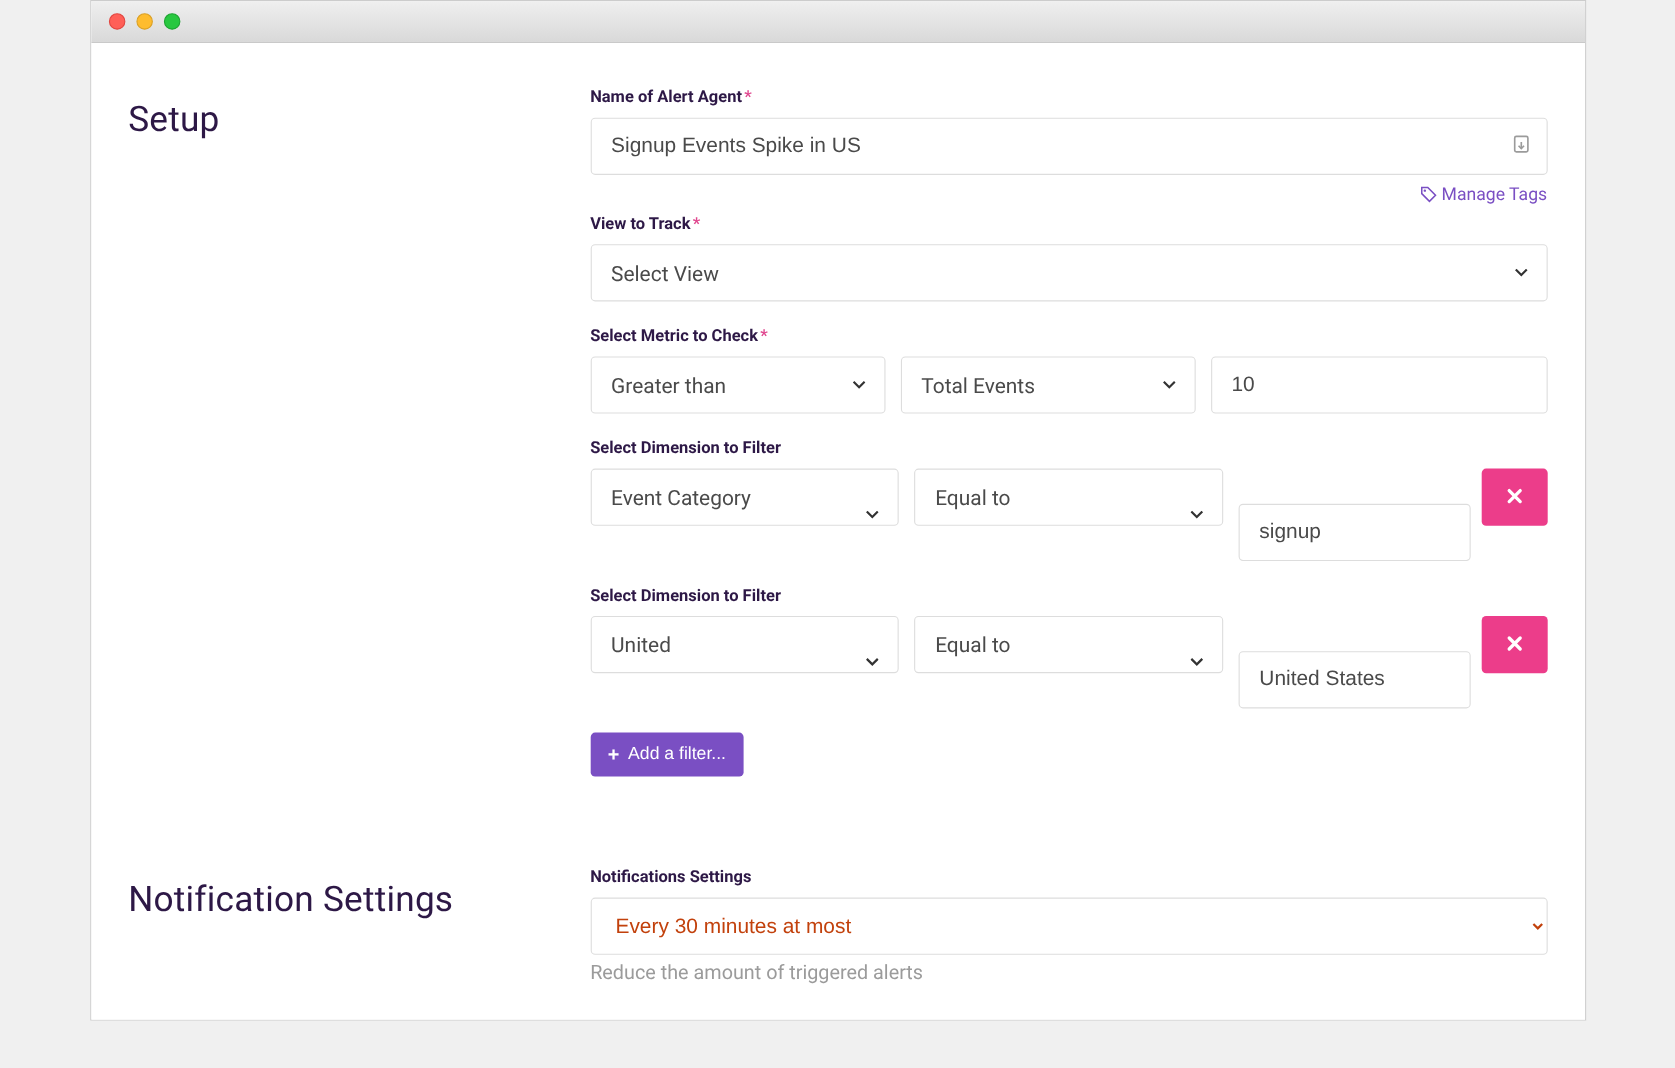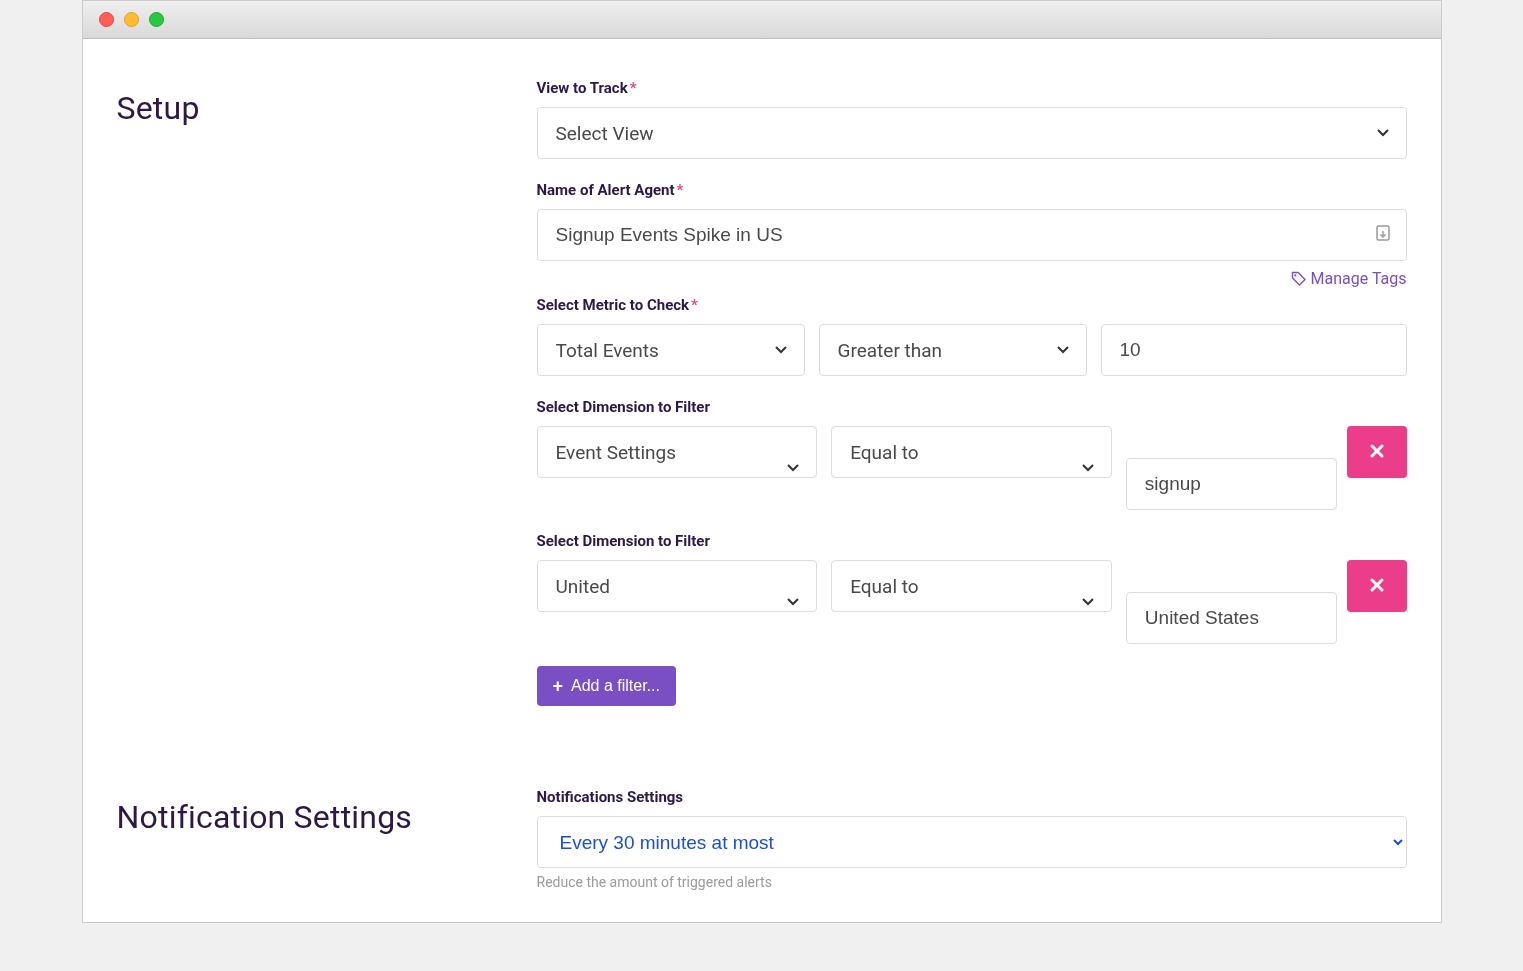--- a/index.html
+++ b/index.html
@@ -115,21 +115,21 @@
     display: flex;
     align-items: center;
     cursor: pointer;
   }
   .native-select {
     width: 100%;
     border: 1px solid #ddd;
     border-radius: 4px;
     height: 52px;
     font-size: 19px;
-    color: #1d4ed8;
+    color: #c2410c;
     padding: 0 14px 0 18px;
     background: #fff;
   }
 
   .field-block { margin-bottom: 22px; }
   .triple {
     display: flex;
     gap: 14px;
   }
   .triple > * { flex: 1; }
@@ -158,21 +158,21 @@
     padding: 0 16px;
     font-size: 16px;
     cursor: pointer;
     display: inline-flex;
     align-items: center;
     gap: 8px;
   }
   .add-filter-btn .plus { font-size: 18px; font-weight: 700; }
   .helper {
     color: #9b9b9b;
-    font-size: 14px;
+    font-size: 18px;
     margin-top: 6px;
   }
   .spacer { height: 60px; }
   .caret svg { display:block; }
 </style>
 </head>
 <body>
 
 <div class="window">
   <div class="titlebar">
@@ -181,36 +181,20 @@
     <span class="tl-btn tl-max"></span>
   </div>
 
   <div class="content">
 
     <div class="row">
       <div class="side-col">
         <h1 class="section">Setup</h1>
       </div>
       <div class="main-col">
-
-        <div class="field-block">
-          <label class="field-label">
-            <span>View to Track</span><span class="req">*</span>
-          </label>
-          <div class="select-box">
-            <div class="select-display">
-              <span>Select View</span>
-            </div>
-            <span class="caret">
-              <svg width="12" height="8" viewBox="0 0 12 8">
-                  <path d="M1 1 L6 6 L11 1" stroke="#333" stroke-width="2" fill="none"></path>
-                </svg>
-            </span>
-          </div>
-        </div>
 
         <div class="field-block" style="margin-bottom:4px;">
           <label class="field-label">
             <span>Name of Alert Agent</span><span class="req">*</span>
           </label>
           <div class="input-wrap">
             <input class="input" type="text" value="Signup Events Spike in US" style="">
             <span class="input-right-icon">
               <svg width="16" height="18" viewBox="0 0 16 18" fill="none">
                 <rect x="2" y="2" width="12" height="14" rx="1.5" stroke="#9b9b9b" stroke-width="1.5"></rect>
@@ -224,53 +208,69 @@
               <svg width="16" height="16" viewBox="0 0 16 16">
                 <path d="M1.5 1.5 H7 L14 8.5 L8.5 14 L1.5 7 Z" fill="none" stroke="#7a4fc3" stroke-width="1.4"></path>
                 <circle cx="4.3" cy="4.3" r="1.1" fill="#7a4fc3"></circle>
               </svg><span>Manage Tags</span>
             </a>
           </div>
         </div>
 
         <div class="field-block">
           <label class="field-label">
+            <span>View to Track</span><span class="req">*</span>
+          </label>
+          <div class="select-box">
+            <div class="select-display">
+              <span>Select View</span>
+            </div>
+            <span class="caret">
+              <svg width="12" height="8" viewBox="0 0 12 8">
+                  <path d="M1 1 L6 6 L11 1" stroke="#333" stroke-width="2" fill="none"></path>
+                </svg>
+            </span>
+          </div>
+        </div>
+
+        <div class="field-block">
+          <label class="field-label">
             <span>Select Metric to Check</span><span class="req">*</span>
           </label>
           <div class="triple">
             <div class="select-box">
               <div class="select-display">
+                  <span>Greater than</span>
+                </div>
+              <span class="caret">
+                  <svg width="12" height="8" viewBox="0 0 12 8">
+                    <path d="M1 1 L6 6 L11 1" stroke="#333" stroke-width="2" fill="none"></path>
+                  </svg>
+                </span>
+            </div>
+            <div class="select-box">
+              <div class="select-display">
                   <span>Total Events</span>
-                </div>
-              <span class="caret">
-                  <svg width="12" height="8" viewBox="0 0 12 8">
-                    <path d="M1 1 L6 6 L11 1" stroke="#333" stroke-width="2" fill="none"></path>
-                  </svg>
-                </span>
-            </div>
-            <div class="select-box">
-              <div class="select-display">
-                  <span>Greater than</span>
                 </div>
               <span class="caret">
                   <svg width="12" height="8" viewBox="0 0 12 8">
                     <path d="M1 1 L6 6 L11 1" stroke="#333" stroke-width="2" fill="none"></path>
                   </svg>
                 </span>
             </div>
             <input class="input val" type="text" value="10" style="">
           </div>
         </div>
 
         <div class="field-block">
           <label class="field-label">Select Dimension to Filter</label>
           <div class="filter-row">
             <div class="select-box">
               <div class="select-display">
-                  <span>Event Settings</span>
+                  <span>Event Category</span>
                 </div>
               <span class="caret">
                   <svg width="12" height="8" viewBox="0 0 12 8">
                     <path d="M1 1 L6 6 L11 1" stroke="#333" stroke-width="2" fill="none"></path>
                   </svg>
                 </span>
             </div>
             <div class="select-box">
               <div class="select-display">
                   <span>Equal to</span>

